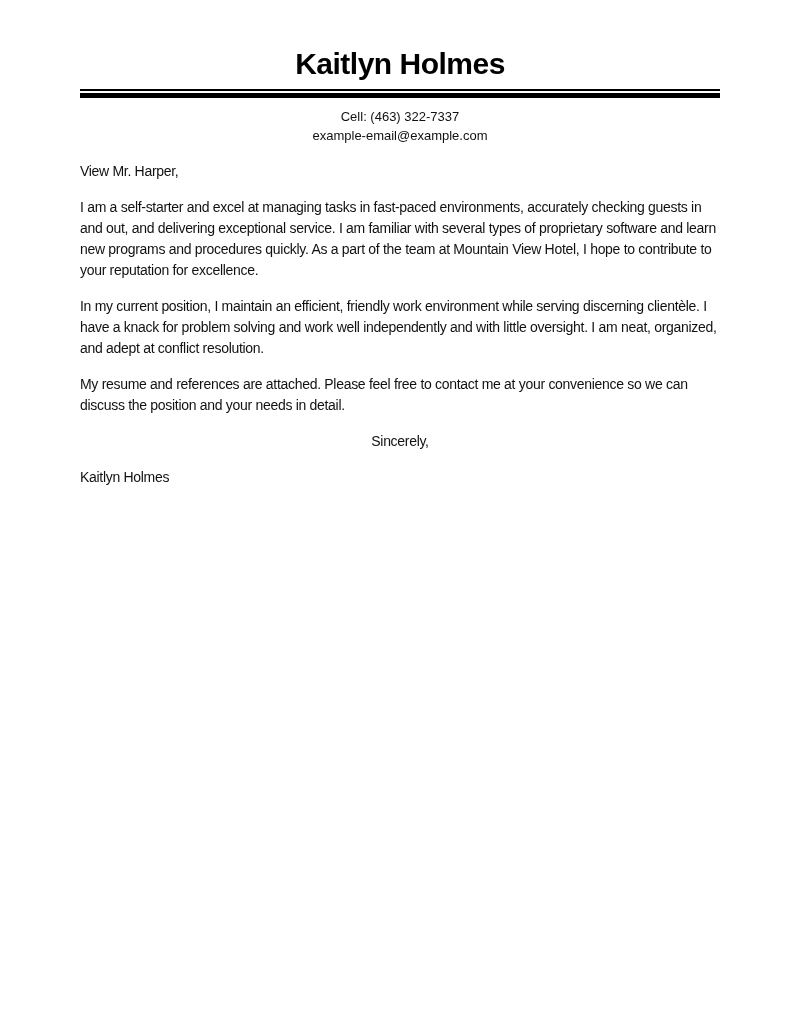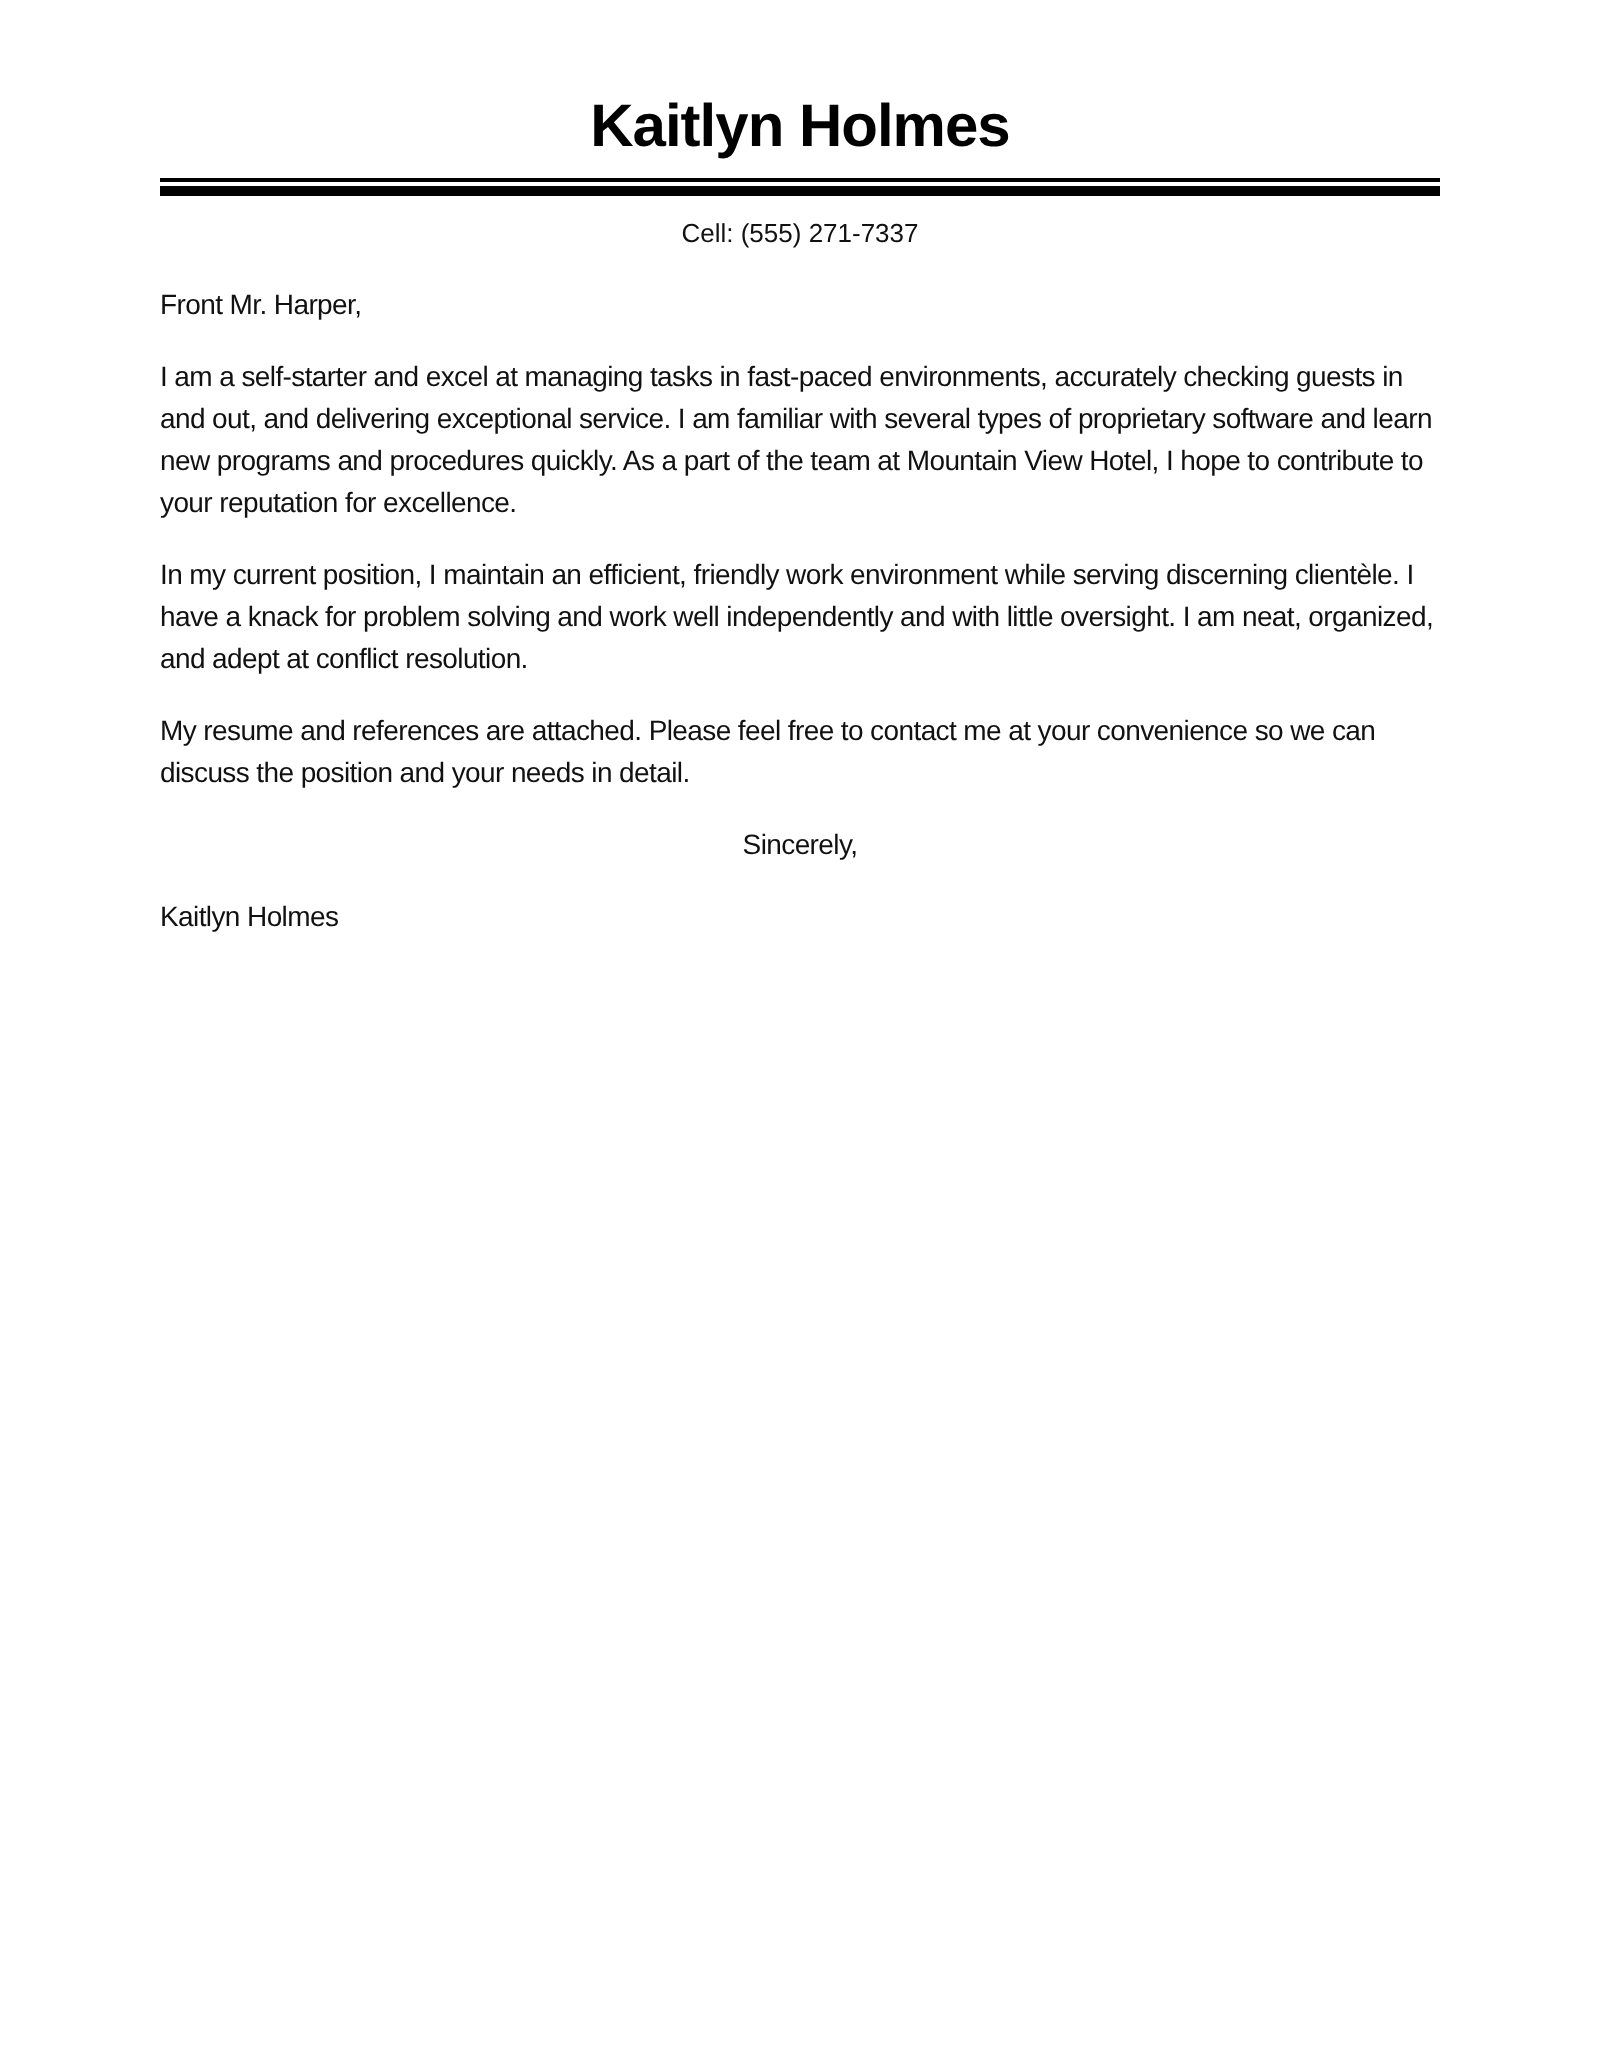--- a/index.html
+++ b/index.html
@@ -62,25 +62,26 @@
 </head>
 <body>
 
 <div class="page">
 
   <h1 class="sender-name">Kaitlyn Holmes</h1>
 
   <div class="double-rule"></div>
 
   <div class="contact-block">
-    <div>Cell: (555) 271-7337</div>
+    <div>Cell: (463) 322-7337</div>
+    <div>example-email@example.com</div>
   </div>
 
   <div class="body-block">
-    <p class="salutation">Front Mr. Harper,</p>
+    <p class="salutation">View Mr. Harper,</p>
 
 
     <p>I am a self-starter and excel at managing tasks in fast-paced environments, accurately checking guests in and out, and delivering exceptional service. I am familiar with several types of proprietary software and learn new programs and procedures quickly. As a part of the team at Mountain View Hotel, I hope to contribute to your reputation for excellence.</p>
 
     <p>In my current position, I maintain an efficient, friendly work environment while serving discerning clientèle. I have a knack for problem solving and work well independently and with little oversight. I am neat, organized, and adept at conflict resolution.</p>
 
     <p>My resume and references are attached. Please feel free to contact me at your convenience so we can discuss the position and your needs in detail.</p>
 
     <p class="closing">Sincerely,</p>
 

